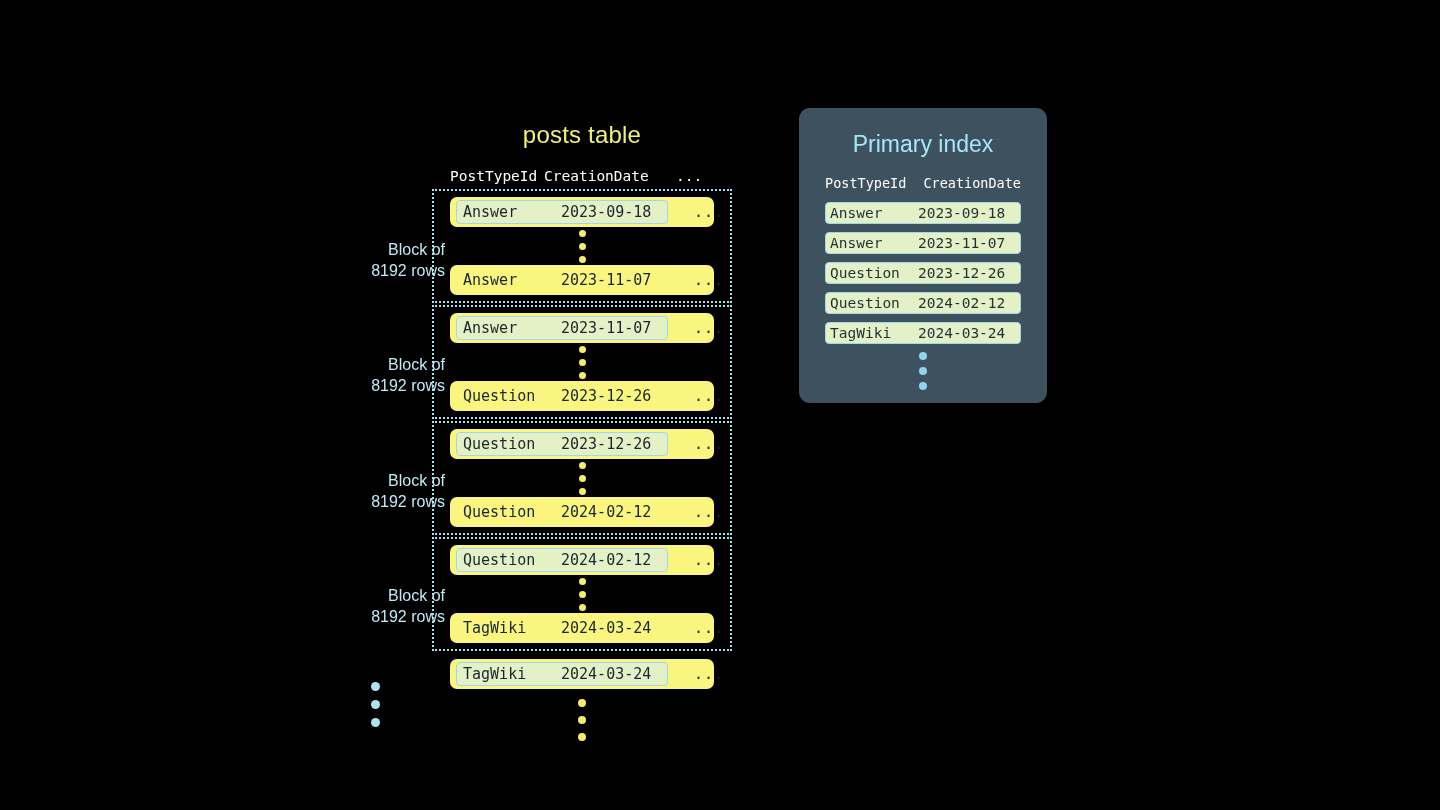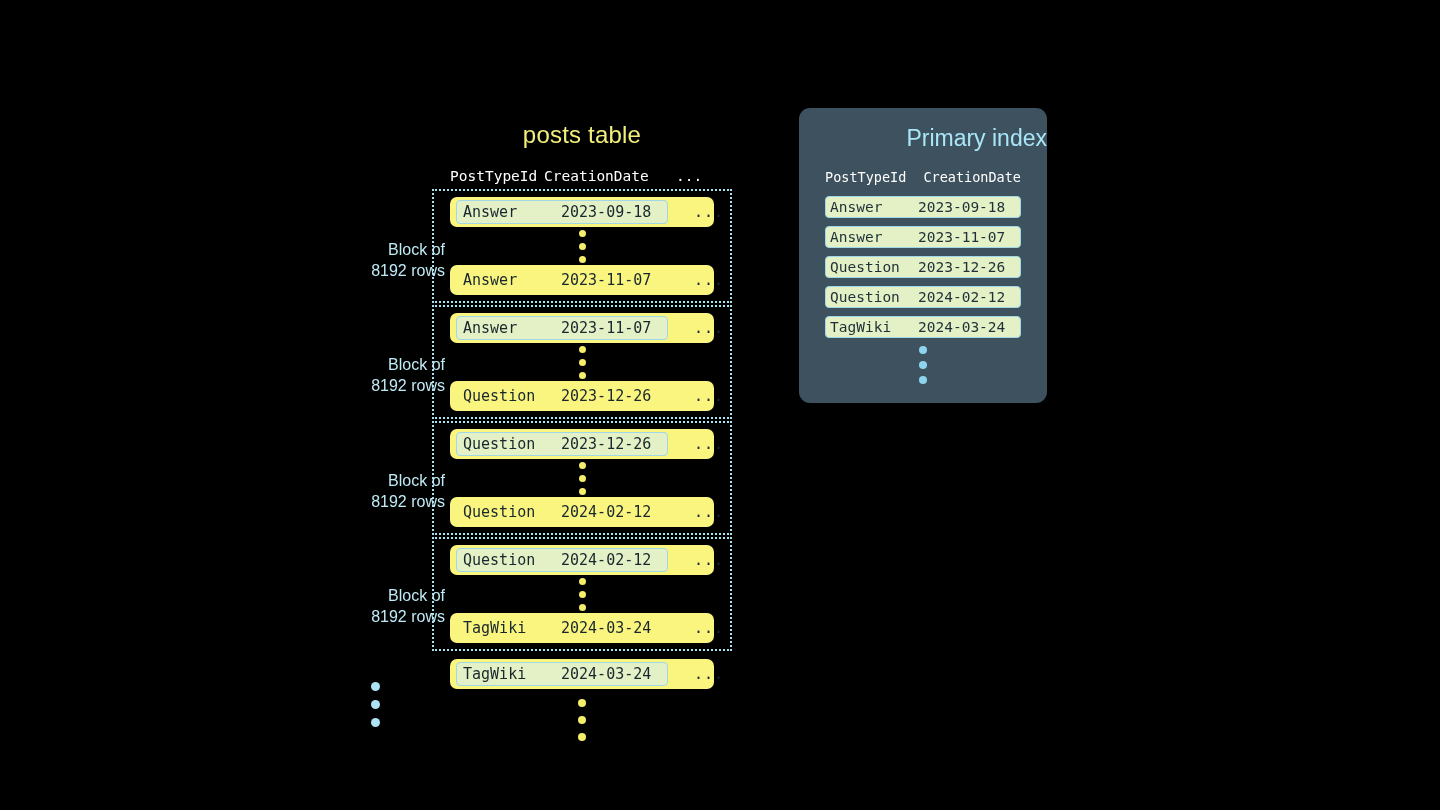--- a/index.html
+++ b/index.html
@@ -117,24 +117,24 @@
   
   .index-panel {
     position: absolute;
     left: 799px; top: 108px;
     width: 248px; height: 295px;
     background: #3d525e;
     border-radius: 11px;
     box-sizing: border-box;
   }
   .index-title {
-    text-align: right;
+    text-align: center;
     color: #a9e6f7;
     font-size: 23px;
-    margin-top: 17px;
+    margin-top: 23px;
   }
   .index-headers {
     margin-top: 17px;
     color: #ffffff;
     font-family: "DejaVu Sans Mono", monospace;
     font-size: 13.5px;
     display: flex;
     padding: 0 26px;
     box-sizing: border-box;
   }

